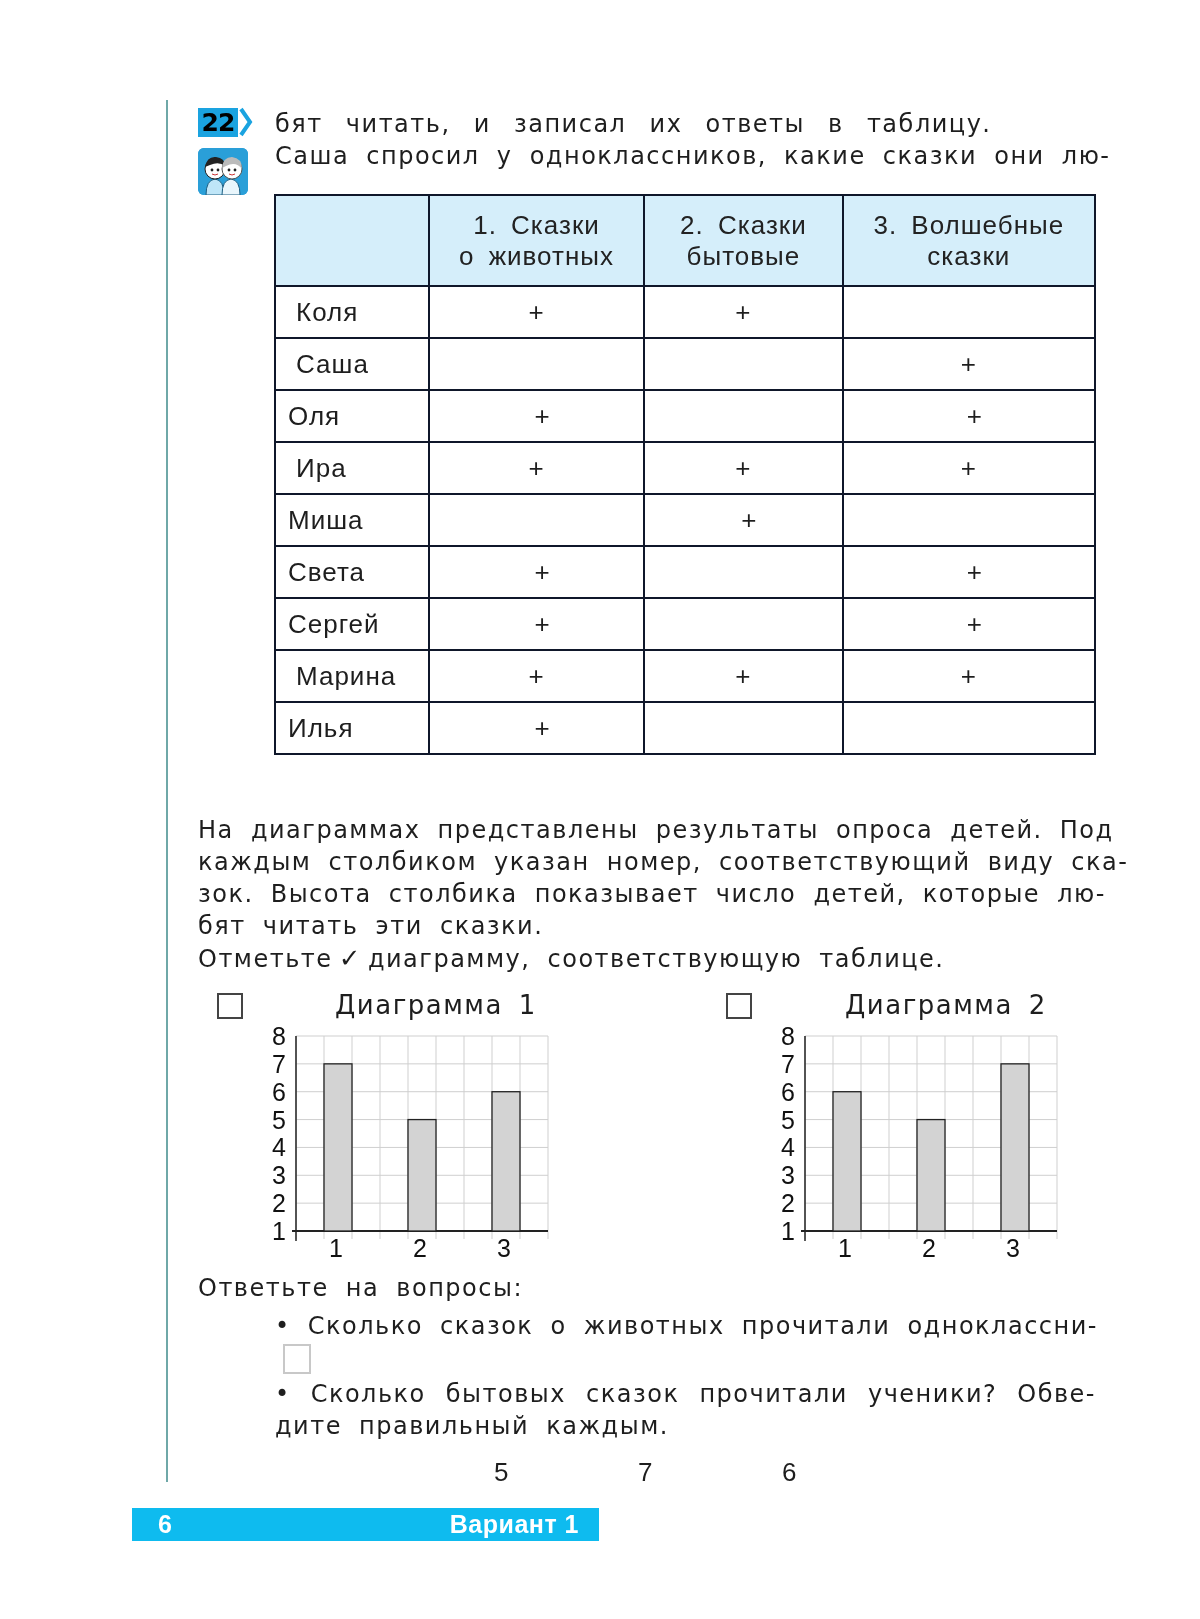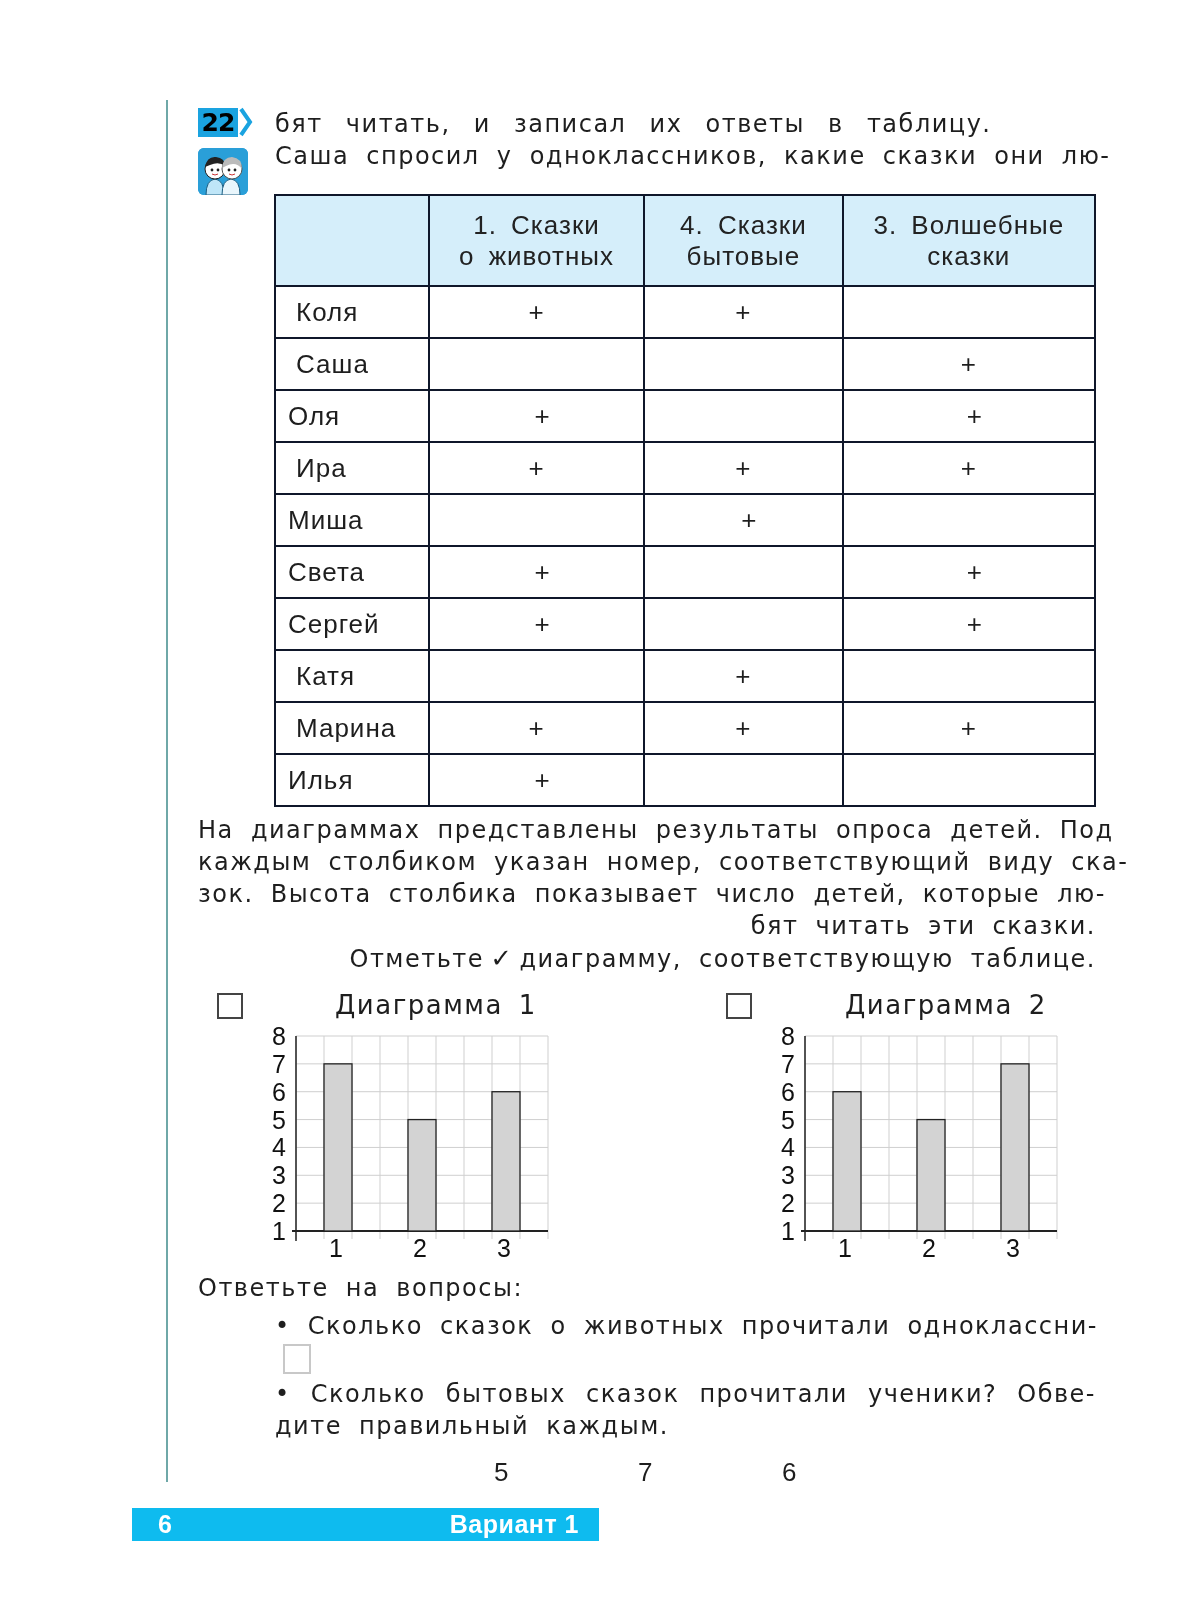--- a/index.html
+++ b/index.html
@@ -18,21 +18,21 @@
                  font-family:"Liberation Sans", sans-serif; }
   table.survey th, table.survey td { border:2px solid #0f172a; padding:0; }
   table.survey th { background:#d5eefa; height:89px; font-weight:normal; font-size:26px; line-height:31px;
                     color:#222; text-align:center; letter-spacing:1px; word-spacing:6px; }
   table.survey td { height:50px; font-size:26px; letter-spacing:1px; }
   table.survey td.name { padding-left:20px; text-align:left; }
   table.survey td.mark { text-align:center; font-size:26px; }
   table.survey tr.thick td { border-top:2px solid #222;padding-left:12px; }
   .para { left:198px; top:814px; width:898px; }
   .para .jl { text-align:justify; text-align-last:justify; }
-  .para .nl { text-align:right; }
+  .para .nl { text-align:left; }
   .check-glyph { font-size:26px; padding:0 6px; }
   .cbox { width:26px; height:26px; border:2px solid #444; background:#fff; box-sizing:border-box; }
   .chart-title { font-size:26px; letter-spacing:1.5px; word-spacing:6px;margin-left:9px; }
   .questions-title { left:198px; top:1272px; }
   .q { left:275px; width:821px; }
   .q .jl { text-align:justify; text-align-last:justify; }
   .ansbox { width:28px; height:30px; border:2px solid #c8c8c8; box-sizing:border-box; display:inline-block;
             vertical-align:middle; margin-left:8px; }
   .choice { top:1457px; font-size:26px; font-family:"Liberation Sans", sans-serif; }
   .footer { left:132px; top:1508px; width:467px; height:33px; background:#0ebbef; color:#fff;
@@ -80,21 +80,21 @@
       <col style="width:253px">
     </colgroup>
   <thead>
     <tr id="thead-row">
         <th></th>
         <th>
           <div>1. Сказки</div>
           <div>о животных</div>
         </th>
         <th>
-          <div>4. Сказки</div>
+          <div>2. Сказки</div>
           <div>бытовые</div>
         </th>
         <th>
           <div>3. Волшебные</div>
           <div>сказки</div>
         </th>
       </tr>
   </thead>
   <tbody id="tbody">
       <tr>
@@ -131,26 +131,20 @@
         <td class="name">Света</td>
         <td class="mark">+</td>
         <td class="mark"></td>
         <td class="mark">+</td>
       </tr>
       <tr class="thick">
         <td class="name">Сергей</td>
         <td class="mark">+</td>
         <td class="mark"></td>
         <td class="mark">+</td>
-      </tr>
-      <tr>
-        <td class="name">Катя</td>
-        <td class="mark"></td>
-        <td class="mark">+</td>
-        <td class="mark"></td>
       </tr>
       <tr>
         <td class="name">Марина</td>
         <td class="mark">+</td>
         <td class="mark">+</td>
         <td class="mark">+</td>
       </tr>
       <tr class="thick">
         <td class="name">Илья</td>
         <td class="mark">+</td>

